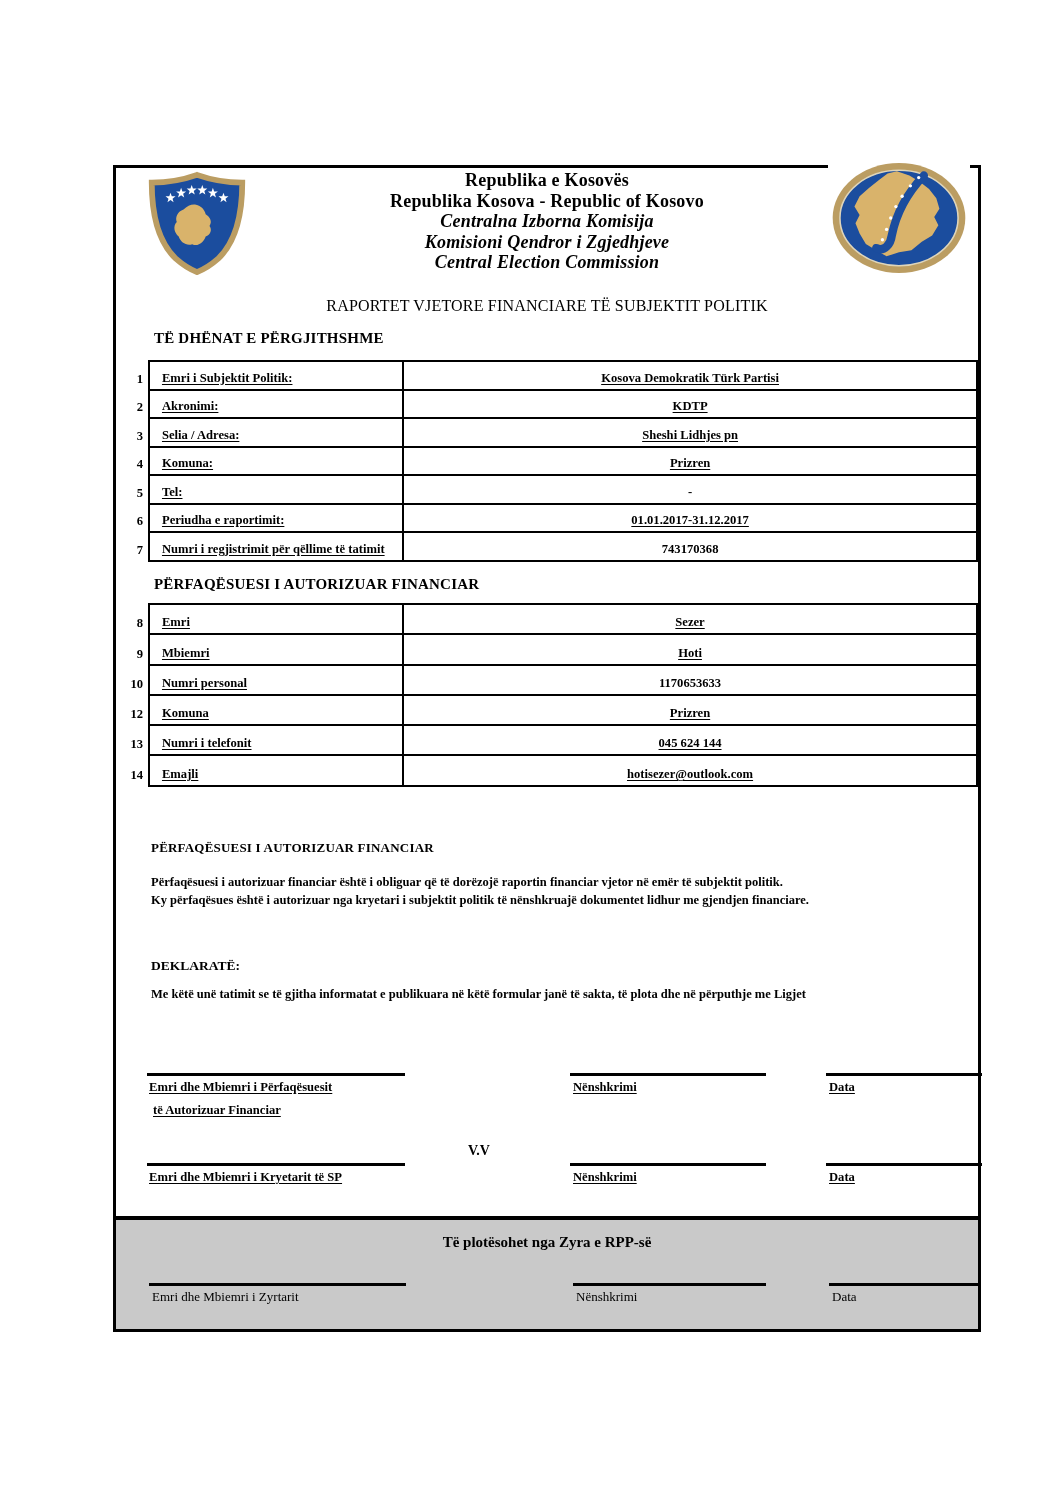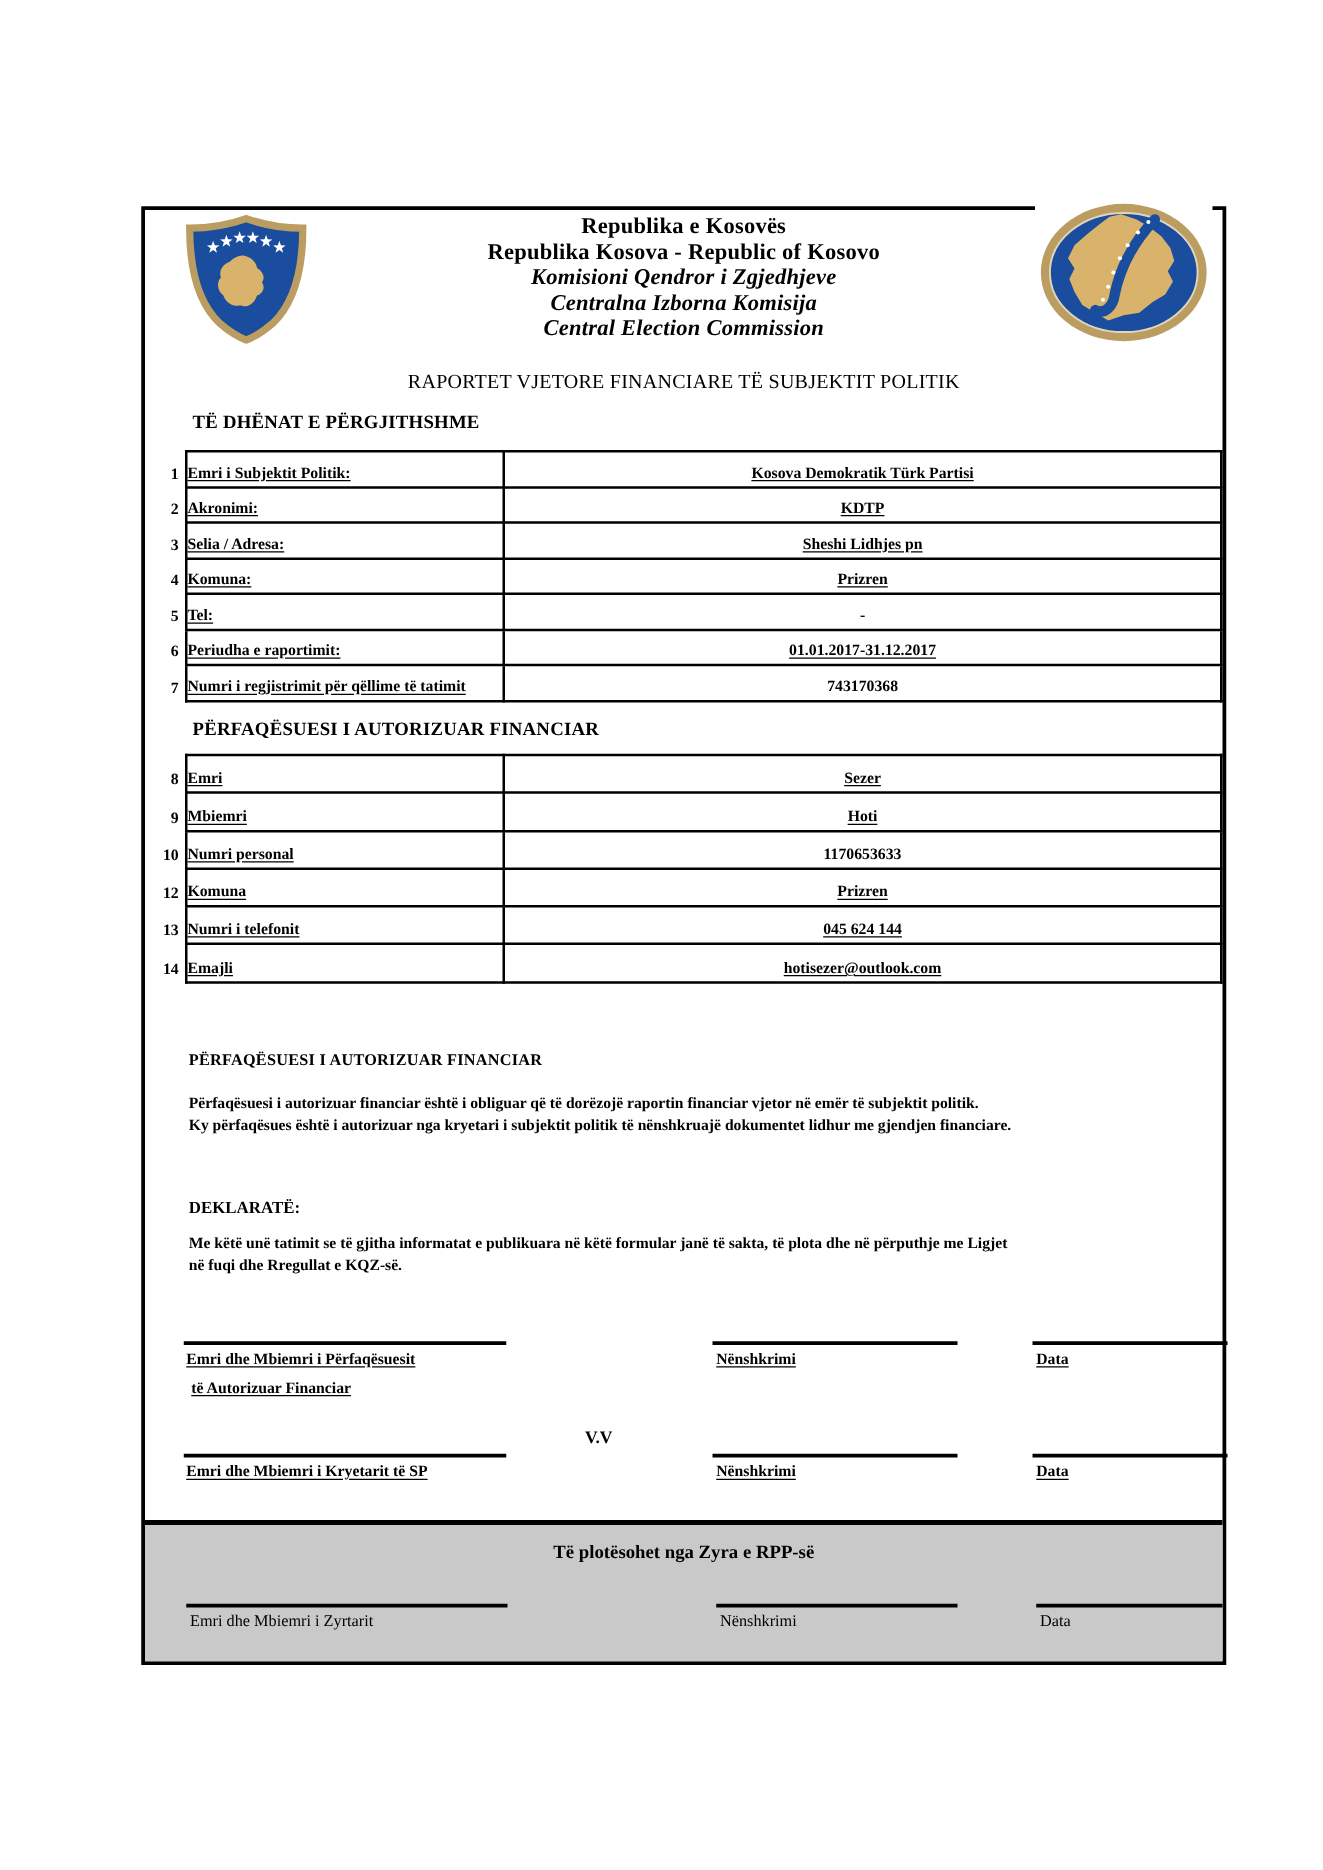--- a/index.html
+++ b/index.html
@@ -31,21 +31,21 @@
   .sec1{top:162px;}
   .sec2{top:408px;}
 
   .tblock{left:11px;}
   .t1{top:192px;}
   .t2{top:435px;}
   table.ft{border-collapse:collapse;table-layout:fixed;}
   .ft td{border:2px solid #000;vertical-align:bottom;font-weight:bold;
     font-size:12.6px;padding:0 0 3px 0;}
   .ft td.numc{border:none;width:22px;text-align:right;padding-right:5px;}
-  .ft td.lblc{width:255px;text-align:left;padding-left:0;}
+  .ft td.lblc{width:255px;text-align:left;padding-left:12px;}
   .ft td.valc{width:576px;text-align:center;}
   .t1 tr{height:28.5px;}
   .t2 tr{height:30.3px;}
 
   .h3a{top:672px;left:35px;font-weight:bold;font-size:13px;letter-spacing:.2px;}
   .para{left:35px;width:800px;font-weight:bold;font-size:12.5px;line-height:17.5px;}
   .p1{top:706px;}
   .deklh{top:790px;left:35px;font-weight:bold;font-size:13.5px;}
   .p2{top:818px;}
 
@@ -88,22 +88,22 @@
             <polygon points="0,-5.5 1.3,-1.8 5.2,-1.7 2.1,0.7 3.2,4.4 0,2.2 -3.2,4.4 -2.1,0.7 -5.2,-1.7 -1.3,-1.8"></polygon>
           </g>
       </g>
       <path d="M51,35 C56,36 60,40 61,45 C66,48 68,53 65,57 C68,61 66,66 61,68 C59,74 53,79 47,76 C41,78 35,74 33,68 C28,64 27,57 31,53 C29,48 32,42 38,40 C42,36 47,34 51,35 Z" fill="#d9b36b"></path>
     </svg>
   </div>
 
   <div class="abs hdr-text">
     <div>Republika e Kosovës</div>
     <div>Republika Kosova - Republic of Kosovo</div>
+    <div class="it">Centralna Izborna Komisija</div>
     <div class="it">Komisioni Qendror i Zgjedhjeve</div>
-    <div class="it">Centralna Izborna Komisija</div>
     <div class="it">Central Election Commission</div>
   </div>
 
   <div class="abs logoR">
     <svg viewBox="0 0 132 110" xmlns="http://www.w3.org/2000/svg">
       <ellipse cx="66" cy="55" rx="64" ry="53" fill="#bb9d62"></ellipse>
       <ellipse cx="66" cy="55" rx="57" ry="46" fill="#1b4d9e" stroke="#ded5bb" stroke-width="1.5"></ellipse>
       <path d="M64,10 L76,14 L86,20 L95,27 L102,36 L105,46 L100,54 L104,62 L98,72 L88,78 L78,86 L66,88 L54,92 L44,86 L34,80 L28,70 L24,60 L28,52 L23,44 L28,34 L37,26 L47,18 L55,12 Z" fill="#d9b36b"></path>
       <path d="M44,84 C52,88 58,80 59,72 C63,52 73,32 90,14" fill="none" stroke="#1b4d9e" stroke-width="8" stroke-linecap="round"></path>
       <g fill="#ffffff">
@@ -205,21 +205,20 @@
 
   <div class="abs h3a">PËRFAQËSUESI I AUTORIZUAR FINANCIAR</div>
   <div class="abs para p1">
     <div>Përfaqësuesi i autorizuar financiar është i obliguar që të dorëzojë raportin financiar vjetor në emër të subjektit politik.</div>
     <div>Ky përfaqësues është i autorizuar nga kryetari i subjektit politik të nënshkruajë dokumentet lidhur me gjendjen financiare.</div>
   </div>
 
   <div class="abs deklh">DEKLARATË:</div>
   <div class="abs para p2">
     <div>Me këtë unë tatimit se të gjitha informatat e publikuara në këtë formular janë të sakta, të plota dhe në përputhje me Ligjet</div>
-    <div>në fuqi dhe Rregullat e KQZ-së.</div>
   </div>
 
   <div class="abs sigline" style="top:905px;left:31px;width:258px;"></div>
   <div class="abs siglbl" style="top:908px;left:33px;">
     <div><span class="u">Emri dhe Mbiemri i Përfaqësuesit</span></div>
     <div style="padding-left:4px;"><span class="u">të Autorizuar Financiar</span></div>
   </div>
   <div class="abs sigline" style="top:905px;left:454px;width:196px;"></div>
   <div class="abs siglbl" style="top:908px;left:457px;"><span class="u">Nënshkrimi</span></div>
   <div class="abs sigline" style="top:905px;left:710px;width:156px;"></div>

